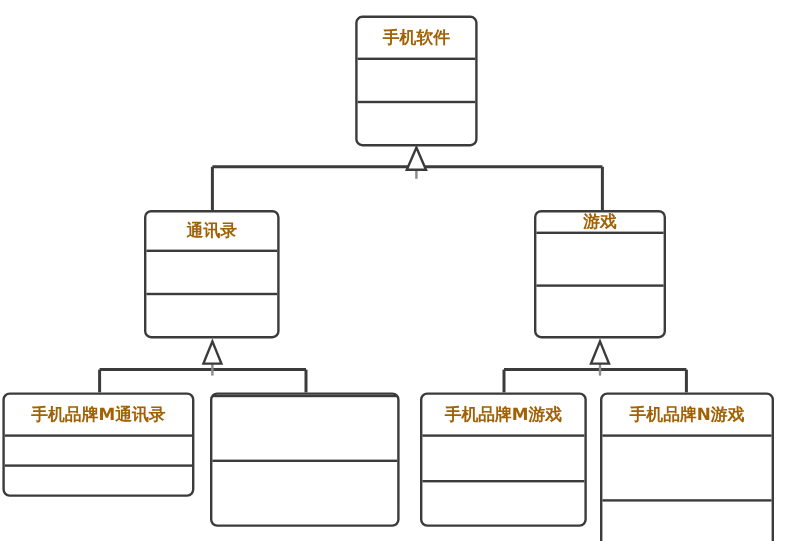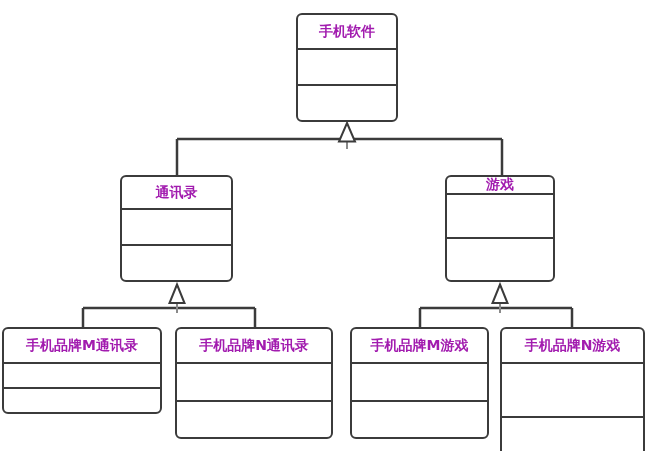--- a/index.html
+++ b/index.html
@@ -31,21 +31,21 @@
     display: flex;
     flex-direction: column;
   }
   .uml-title {
     flex: none;
     display: flex;
     align-items: center;
     justify-content: center;
     font-size: 14px;
     font-weight: bold;
-    color: #a21caf;
+    color: #a16207;
     white-space: nowrap;
     overflow: hidden;
   }
   .uml-section {
     flex: 1;
     border-top: 2.5px solid #3b3b3b;
   }
 </style>
 </head>
 <body>
@@ -99,21 +99,20 @@
     <div class="uml-section"></div>
   </div>
 
   <div class="uml-class" style="left:2px; top:327px; width:160px; height:87px;">
     <div class="uml-title" style="height:33px;">手机品牌M通讯录</div>
     <div class="uml-section"></div>
     <div class="uml-section"></div>
   </div>
 
   <div class="uml-class" style="left:175px; top:327px; width:158px; height:112px;">
-    <div class="uml-title" style="height:33px;">手机品牌N通讯录</div>
     <div class="uml-section"></div>
     <div class="uml-section"></div>
   </div>
 
   <div class="uml-class" style="left:350px; top:327px; width:139px; height:112px;">
     <div class="uml-title" style="height:33px;border-radius:15px;">手机品牌M游戏</div>
     <div class="uml-section"></div>
     <div class="uml-section"></div>
   </div>
 

